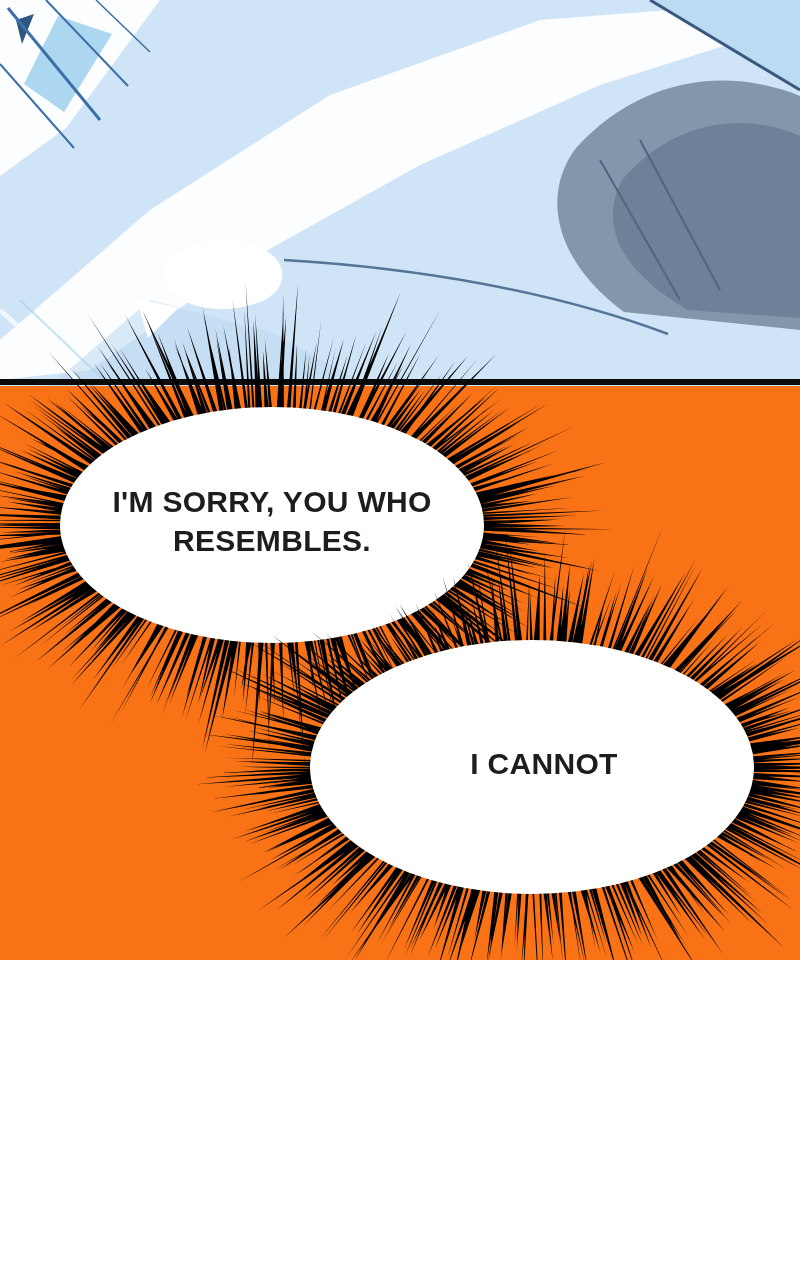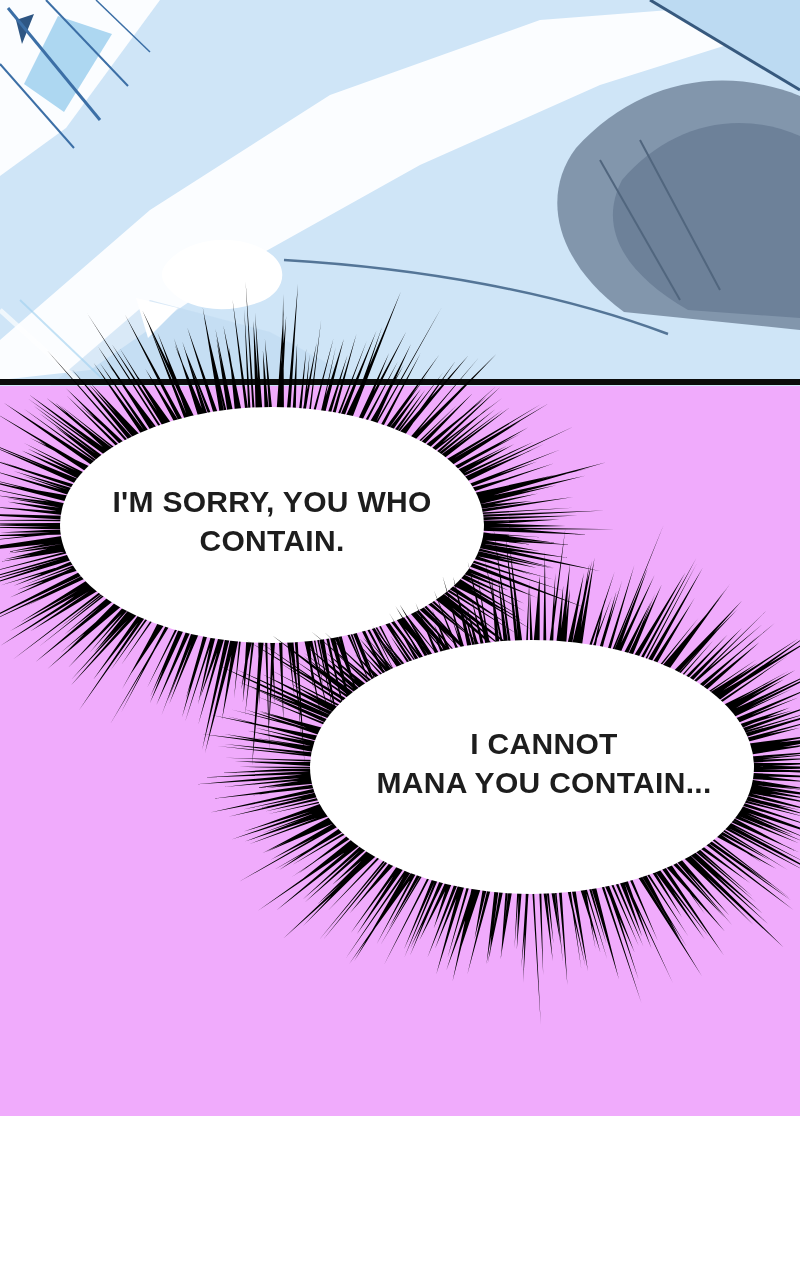--- a/index.html
+++ b/index.html
@@ -4,21 +4,21 @@
 <style>
   :root{
     --art-base:#cfe5f7; --art-white:#fbfdff; --art-wedge:#bcdaf2;
     --art-shadow:#8296ac; --art-shadow-dark:#6d8199; --art-line:#37597e;
     --art-streak:#3c6fa6; --art-cyan:#9fd0ef;
     --ink:#000000; --text:#1d1d1d; --bubble-fill:#ffffff;
   }
   *{margin:0;padding:0;box-sizing:border-box}
   html,body{background:#ffffff}
   body{font-family:"Liberation Sans",sans-serif}
-  .page{position:relative;width:800px;height:1116px;background:#f0abfc;overflow:hidden}
+  .page{position:relative;width:800px;height:960px;background:#f97316;overflow:hidden}
   .artwork{position:absolute;left:0;top:0;width:800px;height:386px}
   .artwork svg{display:block}
   .panel-border{position:absolute;left:0;top:379px;width:800px;height:6px;background:#0b0b0b}
   .bubble{position:absolute;inset:0;pointer-events:none}
   .burst-svg{position:absolute;left:0;top:0;width:800px;height:1280px}
   .speech-text{position:absolute;transform:translate(-50%,-50%);text-align:center;
     font-weight:700;font-size:30px;line-height:39px;letter-spacing:.3px;color:var(--text)}
   .speech-text div{white-space:nowrap}
   .speech-text-1{left:272px;top:521px}
   .speech-text-2{left:544px;top:763px}
@@ -65,28 +65,27 @@
 
   <div class="panel-border"></div>
 
   <div class="bubble">
     <svg class="burst-svg" viewBox="0 0 800 1280">
         <path d="M468.0 528.0L565.7 525.9L468.0 522.5ZM467.9 530.2L588.1 534.7L468.0 524.9ZM467.9 529.5L614.5 529.2L467.9 526.9ZM467.4 533.6L541.2 537.2L467.5 531.7ZM467.3 534.9L556.5 543.1L467.7 530.0ZM466.6 538.1L530.7 544.4L467.0 534.4ZM466.3 539.4L571.0 544.9L466.9 534.6ZM465.8 541.3L540.1 551.2L466.5 536.7ZM464.5 545.2L600.8 571.3L465.4 540.6ZM464.6 545.1L569.3 557.9L465.3 540.8ZM463.5 547.4L554.7 567.9L464.1 544.5ZM462.0 550.9L553.9 568.5L462.8 547.5ZM461.1 553.0L536.9 568.1L462.4 548.1ZM460.1 554.6L533.1 575.2L461.2 550.7ZM459.5 555.3L554.5 579.7L460.1 553.2ZM457.8 558.1L564.3 590.9L458.7 555.4ZM456.8 559.6L537.4 589.1L457.6 557.2ZM455.6 561.6L586.0 607.9L457.1 557.7ZM452.8 565.1L532.8 595.8L454.1 562.0ZM451.9 566.0L538.5 598.3L452.9 563.7ZM449.8 568.9L508.8 590.6L451.8 564.6ZM448.0 570.7L524.5 603.8L449.6 567.4ZM447.5 571.1L526.0 611.9L448.7 568.5ZM444.5 574.4L516.4 614.1L446.5 570.5ZM443.2 575.3L523.4 621.6L444.6 572.8ZM441.6 576.8L532.1 629.9L443.2 574.0ZM439.5 579.1L520.2 618.6L442.3 574.3ZM436.7 581.4L508.0 624.2L439.5 577.0ZM433.9 583.0L517.1 634.0L435.4 580.8ZM431.9 584.7L502.0 635.0L434.0 581.7ZM427.7 588.0L530.0 660.9L430.9 583.7ZM427.4 587.9L523.5 664.5L429.5 585.0ZM424.5 590.0L526.3 673.7L427.7 586.0ZM423.4 590.2L493.0 643.2L424.6 588.6ZM420.7 592.0L489.6 653.5L422.4 589.9ZM416.1 594.9L473.6 639.4L418.9 591.8ZM413.5 596.1L483.1 667.1L415.3 594.1ZM410.3 597.8L463.7 653.5L412.5 595.6ZM408.0 599.3L503.3 684.5L411.6 595.8ZM405.4 600.3L475.0 673.4L408.0 597.9ZM400.9 602.7L496.6 704.1L405.0 599.0ZM400.7 602.3L465.5 676.8L402.5 600.7ZM395.8 604.4L453.7 675.0L397.3 603.1ZM390.3 607.1L441.3 667.4L394.2 604.0ZM388.3 607.5L429.7 668.2L390.7 605.7ZM386.9 608.3L446.3 675.2L390.7 605.5ZM381.4 610.1L458.5 707.2L384.2 608.2ZM378.1 611.1L444.5 702.4L380.3 609.7ZM377.2 611.5L437.1 703.5L379.7 609.8ZM371.9 613.0L405.8 675.7L373.8 611.9ZM367.0 614.5L403.5 671.5L368.8 613.4ZM364.8 615.1L401.8 686.0L366.4 614.2ZM363.1 615.7L402.4 675.3L366.3 614.0ZM360.0 616.4L429.7 743.9L362.1 615.3ZM355.0 617.8L402.5 711.4L358.4 616.2ZM348.5 619.1L398.2 735.3L350.7 618.2ZM347.2 619.5L389.6 723.4L350.6 618.1ZM345.1 619.8L377.4 705.2L347.0 619.1ZM340.8 620.8L371.7 687.6L343.4 619.8ZM334.0 622.1L360.4 707.8L337.6 620.8ZM328.9 622.9L367.4 720.2L332.9 621.6ZM325.9 623.5L358.5 736.5L331.2 621.9ZM322.7 623.7L353.0 750.9L325.6 622.9ZM316.1 624.7L338.5 728.0L321.4 623.4ZM313.7 624.8L337.3 729.1L315.6 624.3ZM310.8 625.1L323.7 689.2L312.7 624.7ZM304.1 625.8L313.3 688.8L309.0 625.0ZM305.0 625.7L328.7 714.3L308.7 625.0ZM301.1 626.0L322.6 723.3L304.5 625.5ZM293.6 626.5L304.6 764.9L296.8 626.1ZM289.8 626.6L302.0 742.6L292.1 626.4ZM286.6 626.8L302.3 726.8L289.4 626.5ZM285.2 626.8L294.5 698.0L288.2 626.6ZM278.1 627.0L283.5 721.9L282.1 626.8ZM272.1 627.0L268.7 730.6L276.1 627.0ZM269.0 627.0L275.1 704.6L272.6 627.0ZM264.5 626.9L269.5 752.5L267.0 627.0ZM260.2 626.8L252.1 765.7L265.0 627.0ZM258.0 626.7L259.3 705.3L262.3 626.9ZM253.3 626.5L245.0 716.1L256.0 626.7ZM249.9 626.2L241.3 689.4L255.2 626.8ZM247.0 626.0L242.8 702.7L251.7 626.6ZM240.4 625.6L234.0 699.0L242.6 625.9ZM235.7 625.0L221.9 720.1L241.2 626.0ZM233.8 624.8L204.9 753.3L239.2 625.8ZM228.1 624.2L202.1 749.9L233.0 625.2ZM224.7 623.8L198.1 725.1L228.4 624.7ZM222.7 623.4L200.1 698.0L227.6 624.6ZM214.9 622.3L198.0 704.6L219.0 623.5ZM215.2 622.5L185.1 721.8L217.7 623.2ZM207.1 620.9L182.0 717.3L211.5 622.4ZM207.6 621.0L185.7 699.0L211.8 622.4ZM200.3 619.6L169.2 704.0L204.2 621.1ZM198.1 619.2L167.5 700.9L201.1 620.4ZM196.5 618.9L161.4 715.4L198.7 619.8ZM191.7 617.6L156.4 705.0L196.3 619.6ZM184.4 615.7L149.7 703.6L189.3 618.1ZM184.4 615.8L150.2 696.7L188.0 617.6ZM181.9 615.3L147.3 687.4L184.0 616.4ZM174.7 613.3L109.8 724.8L176.5 614.3ZM172.6 612.6L120.9 712.7L174.6 613.8ZM167.7 610.7L128.1 677.9L172.0 613.4ZM165.2 610.2L121.8 689.4L167.4 611.6ZM164.4 610.0L134.7 668.1L166.0 611.0ZM159.1 608.1L121.3 664.8L160.7 609.2ZM154.3 606.2L110.2 670.8L156.1 607.6ZM150.2 604.4L78.6 710.8L152.9 606.5ZM146.9 602.7L93.1 679.8L151.0 606.1ZM143.7 601.5L70.8 685.4L146.9 604.2ZM141.5 600.6L71.0 680.0L143.9 602.7ZM137.7 598.4L94.1 652.5L141.8 602.2ZM135.2 597.6L89.7 652.6L137.4 599.6ZM133.1 596.2L68.3 667.4L136.2 599.3ZM129.1 594.1L47.4 668.9L132.1 597.2ZM128.1 593.7L60.3 653.1L130.4 596.1ZM125.4 591.9L62.9 655.2L128.5 595.3ZM120.8 589.0L35.5 661.9L123.9 592.7ZM120.6 589.2L38.7 659.3L122.8 591.8ZM118.9 588.1L64.7 634.2L120.9 590.6ZM114.8 585.6L39.1 646.6L115.9 587.1ZM113.1 584.4L59.0 627.9L114.3 586.0ZM111.4 583.0L12.6 659.8L112.7 584.9ZM107.0 578.9L30.0 631.4L110.0 583.5ZM104.3 577.0L-3.9 648.5L106.5 580.5ZM102.7 575.5L9.7 631.3L105.0 579.4ZM102.6 575.6L49.2 614.5L104.3 578.5ZM99.5 572.4L20.3 622.2L102.1 577.0ZM96.8 570.2L24.5 606.8L98.0 572.5ZM95.9 569.0L-16.5 624.6L97.7 572.5ZM93.8 566.8L-10.1 618.4L95.0 569.5ZM92.6 565.3L-44.5 635.6L93.9 568.4ZM89.9 561.8L16.9 589.9L91.7 566.0ZM88.6 560.1L9.9 597.6L90.1 563.9ZM88.0 559.6L25.3 584.4L88.8 561.8ZM86.8 557.7L-1.7 586.1L87.8 560.5ZM85.4 555.2L13.2 586.0L86.8 559.5ZM83.7 552.4L-29.1 590.2L84.8 556.1ZM83.4 552.1L-28.2 585.6L84.3 555.1ZM82.5 550.4L-43.9 587.0L83.1 552.7ZM81.0 547.4L-16.8 573.8L81.6 549.8ZM79.9 544.1L0.7 561.7L81.0 549.1ZM78.8 541.1L3.8 559.5L79.8 546.3ZM78.7 541.1L8.5 553.3L79.4 544.9ZM77.7 537.3L7.2 551.9L78.3 541.6ZM77.3 535.9L-54.3 554.3L78.0 540.7ZM76.9 533.7L-40.6 551.3L77.5 538.9ZM76.4 531.2L-45.5 537.1L76.7 534.3ZM76.3 529.9L-14.3 540.8L76.4 532.3ZM76.2 528.3L-2.1 532.5L76.4 532.6ZM76.0 525.2L-18.3 527.3L76.1 530.1ZM76.0 523.5L-8.7 525.2L76.0 527.7ZM76.0 522.7L-46.0 524.0L76.0 525.6ZM76.2 519.6L-25.8 520.0L76.1 521.6ZM76.4 517.8L-34.1 513.9L76.3 520.3ZM76.6 516.0L-26.5 513.7L76.4 519.0ZM77.2 512.4L-5.7 507.0L76.8 516.8ZM77.8 509.7L7.7 501.8L77.2 515.1ZM78.6 507.8L7.4 498.0L78.0 511.1ZM79.2 506.2L-22.4 485.8L78.9 508.1ZM79.5 504.9L-2.4 495.5L78.9 508.4ZM80.8 501.9L-55.5 470.5L80.1 505.0ZM81.4 500.7L-26.6 475.2L81.0 502.7ZM82.4 498.1L9.5 485.6L81.2 502.7ZM83.7 495.8L-6.9 470.7L82.7 499.4ZM84.4 494.8L23.5 475.9L83.6 497.5ZM85.9 492.3L13.5 471.0L84.9 495.4ZM87.5 490.2L-3.2 460.2L86.9 492.0ZM88.1 488.8L-20.2 455.8L86.8 492.4ZM90.6 485.4L-11.1 444.9L89.0 489.4ZM91.6 484.6L-25.0 437.2L90.7 486.8ZM94.2 480.9L21.6 450.6L92.1 485.7ZM95.6 479.6L27.5 448.4L93.8 483.4ZM96.7 478.8L23.4 442.7L95.7 480.9ZM100.3 474.7L38.4 440.4L97.9 479.2ZM100.9 474.5L-6.0 412.3L99.1 477.7ZM102.8 472.8L29.2 437.6L101.1 475.8ZM106.6 469.2L3.7 402.8L103.8 473.7ZM108.3 468.4L23.9 408.7L106.9 470.5ZM111.3 465.6L54.7 426.2L108.6 469.6ZM112.0 465.6L38.9 412.9L110.5 467.7ZM114.0 464.0L33.7 405.7L112.1 466.6ZM118.0 461.5L27.8 398.6L116.4 463.4ZM120.4 459.4L28.6 394.2L117.4 463.2ZM121.8 458.6L54.8 402.2L118.9 462.1ZM124.0 457.1L46.2 397.7L120.7 461.1ZM126.3 456.4L59.8 404.9L124.8 458.0ZM129.1 454.6L66.6 395.5L126.9 457.0ZM134.0 451.7L65.7 388.0L130.7 455.2ZM134.7 451.7L79.3 405.1L132.6 453.8ZM137.1 450.6L47.0 350.2L135.3 452.3ZM141.9 447.9L71.9 369.3L138.0 451.4ZM146.2 446.0L88.2 383.6L142.6 449.1ZM149.3 444.6L90.4 383.0L145.1 448.1ZM153.5 443.0L93.5 362.8L149.4 446.2ZM153.4 443.3L110.7 386.1L150.9 445.3ZM156.6 442.0L99.9 363.1L153.3 444.4ZM162.2 439.8L97.9 346.5L158.2 442.6ZM165.4 439.1L106.8 362.2L163.3 440.4ZM168.8 438.0L86.8 312.8L166.9 439.2ZM173.9 436.2L112.0 344.6L170.3 438.3ZM175.5 435.8L119.4 347.7L172.6 437.5ZM179.4 434.5L137.5 376.1L175.2 436.8ZM182.9 434.0L149.8 377.1L181.2 434.8ZM186.4 432.7L145.4 368.9L182.1 434.9ZM189.4 432.0L124.9 314.4L185.3 434.0ZM193.5 431.1L148.3 323.9L189.8 432.8ZM197.6 430.1L157.6 332.8L192.8 432.2ZM200.5 429.5L142.4 310.6L195.4 431.6ZM205.8 428.7L173.8 338.0L202.4 429.9ZM210.1 427.9L174.5 344.0L206.1 429.2ZM212.1 427.5L182.3 341.5L207.8 429.0ZM216.5 426.9L184.5 348.5L213.2 427.9ZM222.5 426.0L187.2 327.2L217.8 427.3ZM227.0 425.4L202.7 307.6L221.9 426.7ZM230.1 425.2L203.8 317.3L227.5 425.8ZM233.2 424.8L216.4 338.0L229.4 425.6ZM235.8 424.6L215.4 328.7L232.1 425.3ZM241.7 424.0L228.8 347.1L236.2 424.9ZM244.4 423.9L223.3 325.2L240.2 424.5ZM250.1 423.5L232.5 299.5L246.8 423.9ZM251.4 423.5L244.3 308.9L248.8 423.8ZM255.6 423.3L245.6 281.5L253.2 423.5ZM261.5 423.0L253.4 320.9L255.9 423.4ZM263.3 423.1L255.1 312.5L260.1 423.2ZM270.0 423.0L262.9 350.2L264.9 423.1ZM273.5 423.0L264.9 338.7L269.8 423.0ZM279.2 423.1L283.7 308.9L275.7 423.0ZM281.0 423.1L286.2 315.9L275.8 423.0ZM284.0 423.2L283.2 294.1L280.7 423.1ZM289.6 423.5L298.0 283.7L285.6 423.2ZM295.5 423.8L297.1 343.6L291.7 423.4ZM300.3 424.2L306.3 348.4L297.3 423.7ZM303.4 424.4L316.8 341.9L299.9 423.9ZM304.1 424.5L309.7 353.9L301.7 424.1ZM309.0 424.9L321.2 319.8L307.2 424.6ZM311.9 425.3L333.7 337.7L309.4 424.8ZM319.4 426.1L335.8 347.0L317.6 425.7ZM321.7 426.6L343.9 338.7L316.3 425.3ZM326.9 427.3L347.6 354.8L323.2 426.3ZM331.6 428.1L356.5 333.8L328.2 427.0ZM334.7 428.5L366.8 340.8L332.4 427.8ZM339.4 429.6L376.4 330.9L334.9 428.0ZM343.6 430.4L383.5 336.4L339.6 428.9ZM347.1 431.2L400.9 291.5L342.4 429.4ZM347.9 431.3L382.1 327.0L344.4 429.9ZM355.8 433.2L406.3 331.5L351.8 431.4ZM356.8 433.5L389.1 353.0L352.4 431.5ZM360.7 434.3L398.0 361.2L358.2 433.1ZM365.7 435.8L403.8 365.1L362.6 434.1ZM369.5 437.1L411.0 343.9L364.6 434.4ZM369.8 436.8L441.6 307.6L368.1 435.9ZM376.7 439.2L420.9 352.8L373.8 437.4ZM380.6 440.6L439.2 354.7L377.4 438.5ZM380.4 440.4L427.1 374.7L378.2 438.9ZM384.6 442.2L420.9 389.1L380.2 439.2ZM388.8 443.6L425.3 389.8L385.7 441.4ZM390.3 444.0L443.5 372.1L388.5 442.6ZM394.3 446.1L468.6 355.2L390.0 442.8ZM396.8 446.9L455.9 360.5L394.0 444.6ZM402.5 449.2L478.7 357.8L401.0 447.9ZM404.8 450.8L496.4 354.0L400.9 447.3ZM405.4 450.7L467.2 381.8L403.5 449.0ZM409.3 452.5L457.5 404.4L407.9 451.2ZM413.8 455.4L472.7 393.2L410.5 452.0ZM417.3 457.3L486.2 397.1L414.1 453.9ZM418.6 457.7L496.7 385.8L416.9 455.9ZM422.7 460.2L502.2 397.9L421.2 458.5ZM423.4 460.9L500.5 386.8L421.0 458.0ZM427.2 463.2L490.1 406.0L425.6 461.1ZM429.0 464.6L495.6 408.9L426.9 461.9ZM430.6 465.5L502.7 409.8L429.0 463.5ZM432.6 467.3L511.7 406.0L430.5 464.3ZM435.6 469.5L541.1 404.1L433.7 466.7ZM438.0 471.5L548.9 403.2L436.1 468.5ZM439.8 473.1L521.0 420.8L437.6 469.6ZM443.1 475.9L520.7 433.7L441.6 473.3ZM443.8 476.8L528.5 427.2L441.6 472.9ZM446.1 478.7L507.0 445.8L444.7 476.1ZM448.6 481.9L514.3 444.1L446.2 477.0ZM450.1 483.1L533.8 441.8L448.6 480.0ZM452.0 485.1L574.3 426.2L451.1 483.0ZM452.4 485.8L532.7 449.7L451.3 483.1ZM454.1 487.7L544.5 443.8L453.1 485.5ZM456.7 491.4L560.5 449.4L455.7 488.9ZM457.1 492.2L537.2 461.5L455.8 488.8ZM458.9 495.2L527.3 472.8L457.7 491.4ZM459.8 496.6L554.3 463.2L458.8 493.4ZM461.6 500.3L555.8 474.7L460.4 495.9ZM461.6 499.8L589.9 468.0L460.8 497.0ZM463.3 504.0L606.3 462.3L462.1 498.8ZM464.5 507.2L585.0 475.7L463.4 501.7ZM464.9 508.1L556.3 485.3L464.1 503.6ZM465.9 511.3L531.6 500.9L465.2 506.5ZM465.9 511.0L538.1 493.4L465.3 507.1ZM466.8 514.6L573.3 496.9L466.4 511.0ZM467.0 515.1L572.9 507.8L466.8 513.3ZM467.4 517.8L604.6 510.6L467.2 515.1ZM467.8 520.9L577.6 515.6L467.6 517.6ZM467.9 522.5L542.3 520.5L467.8 520.5ZM468.0 526.0L559.5 519.5L467.9 520.9Z" fill="var(--ink)"></path>
         <ellipse cx="272" cy="525" rx="212" ry="118" fill="var(--bubble-fill)"></ellipse>
       </svg>
     <div class="speech-text speech-text-1">
       <div>I'M SORRY, YOU WHO</div>
-      <div>CONTAIN.</div>
+      <div>RESEMBLES.</div>
     </div>
   </div>
 
   <div class="bubble">
     <svg class="burst-svg" viewBox="0 0 800 1280">
         <path d="M738.0 770.3L837.4 767.7L738.0 764.7ZM738.0 769.6L854.2 774.9L738.0 767.5ZM737.9 771.9L880.9 772.1L737.9 768.9ZM737.5 776.0L850.9 778.1L737.7 772.2ZM737.2 778.4L812.3 782.2L737.6 773.0ZM736.8 779.3L816.2 790.1L737.0 777.3ZM736.3 782.6L815.4 790.0L736.9 777.5ZM735.9 783.5L806.4 790.0L736.3 780.8ZM735.2 786.4L868.0 803.2L735.9 782.0ZM734.3 789.2L813.9 799.5L735.3 783.7ZM733.7 790.6L831.4 807.2L734.5 786.3ZM732.8 792.8L831.2 815.1L733.7 788.7ZM731.1 796.7L810.9 816.0L732.4 791.6ZM730.9 796.5L801.5 810.3L731.7 793.5ZM729.6 799.0L805.7 817.1L730.4 796.3ZM728.2 801.6L819.4 828.5L729.3 798.0ZM725.9 805.7L842.5 843.0L727.6 800.8ZM725.2 806.1L813.1 840.8L726.2 803.5ZM722.8 810.0L793.1 835.2L724.9 804.9ZM722.6 809.8L810.7 844.6L723.8 806.8ZM720.5 812.6L798.9 843.2L722.2 808.8ZM719.6 813.4L794.9 851.1L720.7 810.9ZM717.3 816.1L803.6 854.4L718.5 813.5ZM715.8 817.6L808.3 863.9L716.8 815.5ZM713.5 820.5L836.8 883.5L715.6 816.4ZM711.5 822.1L807.2 872.1L713.0 819.4ZM709.9 823.4L787.7 869.9L711.1 821.4ZM706.4 826.8L770.1 860.5L708.5 823.5ZM706.0 826.8L762.6 863.3L707.2 825.0ZM703.2 829.5L776.6 869.1L705.5 826.1ZM700.5 831.2L789.9 898.2L701.6 829.6ZM696.7 834.2L774.8 886.7L698.3 832.1ZM696.3 834.6L791.3 900.5L698.2 831.9ZM694.1 836.1L793.5 910.1L696.1 833.6ZM688.1 840.1L749.7 882.7L690.8 837.0ZM686.3 841.0L752.5 896.6L687.9 839.1ZM684.3 842.2L755.7 902.0L686.1 840.2ZM679.8 845.1L762.8 913.8L683.2 841.6ZM679.3 845.2L767.8 923.8L681.8 842.6ZM675.2 847.7L783.7 947.5L678.9 844.0ZM673.7 848.2L753.6 924.9L676.4 845.5ZM668.0 851.1L729.4 915.4L671.5 848.0ZM667.4 851.0L732.4 925.4L669.3 849.4ZM662.4 853.6L724.5 917.3L665.7 850.8ZM661.2 853.8L705.0 914.3L663.0 852.4ZM656.3 856.3L725.1 931.8L660.4 853.1ZM653.5 857.2L723.8 955.2L657.0 854.6ZM648.0 859.2L708.5 936.7L650.7 857.3ZM646.6 859.9L704.9 939.4L650.5 857.2ZM644.2 860.6L682.1 917.6L647.5 858.4ZM638.6 862.3L688.4 936.6L640.7 861.0ZM634.4 864.0L681.0 941.2L639.2 861.2ZM633.8 863.8L686.6 946.6L636.1 862.5ZM630.1 865.0L702.1 976.6L633.6 863.1ZM623.7 866.7L657.8 940.7L626.4 865.3ZM618.4 868.2L651.7 949.1L622.5 866.3ZM617.7 868.1L673.2 983.7L619.6 867.3ZM614.2 869.3L642.1 936.4L619.3 867.0ZM609.5 870.1L643.4 946.5L612.3 868.9ZM605.0 871.0L638.8 946.0L607.3 870.1ZM601.1 871.8L638.5 979.2L604.3 870.7ZM598.9 872.4L634.6 952.5L603.3 870.8ZM596.8 872.6L641.5 1003.2L599.3 871.7ZM587.2 874.3L618.9 979.3L592.4 872.8ZM584.5 874.5L606.5 944.0L587.2 873.8ZM581.2 874.9L595.6 949.3L583.4 874.4ZM580.7 875.0L607.1 959.0L582.5 874.5ZM576.0 875.7L600.5 953.1L580.0 874.7ZM569.0 876.4L588.0 971.3L573.3 875.6ZM567.0 876.5L581.2 968.2L568.8 876.1ZM564.2 876.7L585.3 965.9L566.8 876.3ZM557.6 877.2L567.4 985.3L560.8 876.8ZM553.2 877.5L563.0 963.5L555.1 877.3ZM548.8 877.7L560.4 943.0L553.0 877.3ZM544.8 877.8L553.5 943.8L547.5 877.6ZM541.5 877.9L552.8 961.2L545.3 877.7ZM538.6 878.0L543.2 975.3L541.0 877.9ZM531.5 878.0L540.8 1025.3L533.4 878.0ZM527.0 878.0L521.3 968.2L530.1 878.0ZM526.2 877.9L523.2 983.1L529.3 878.0ZM519.0 877.7L516.8 949.8L522.8 877.9ZM517.9 877.7L514.5 948.1L519.8 877.8ZM509.8 877.3L500.5 959.4L514.4 877.7ZM506.6 877.1L500.9 958.8L509.3 877.4ZM501.8 876.7L487.8 962.9L506.0 877.3ZM496.0 876.1L486.5 964.2L500.8 876.9ZM495.7 876.1L489.7 956.2L500.4 876.9ZM490.7 875.6L467.3 974.6L494.4 876.3ZM485.1 874.8L474.5 939.3L490.0 875.9ZM480.1 874.1L457.8 957.4L485.1 875.4ZM476.9 873.7L446.3 970.5L481.9 875.0ZM474.7 873.3L452.5 981.6L479.8 874.7ZM470.6 872.8L447.5 958.1L473.3 873.6ZM463.6 871.3L436.2 974.4L468.6 873.0ZM463.2 871.3L434.9 949.1L467.3 872.7ZM459.3 870.6L427.4 957.7L462.8 871.9ZM452.0 868.8L433.7 928.4L456.9 870.8ZM451.3 868.7L419.3 940.6L455.9 870.6ZM446.5 867.6L410.2 948.5L449.9 869.2ZM445.1 867.3L410.0 955.5L448.2 868.7ZM440.8 866.3L404.1 957.9L443.2 867.4ZM437.7 865.3L404.0 949.3L441.3 867.1ZM434.1 864.4L384.1 964.8L436.1 865.5ZM428.1 862.6L380.3 945.2L429.7 863.6ZM424.3 861.2L388.6 928.7L427.7 863.2ZM420.4 859.9L376.4 944.5L422.8 861.5ZM419.9 859.7L349.2 963.9L423.2 861.7ZM414.3 857.4L354.1 961.2L418.5 860.3ZM413.5 857.5L345.2 959.3L415.5 858.9ZM407.0 854.5L356.8 934.3L411.4 857.7ZM405.4 854.1L350.6 933.3L408.3 856.3ZM400.1 851.6L360.1 901.2L403.8 854.6ZM399.0 851.1L349.8 913.3L402.5 854.0ZM395.2 849.6L322.9 940.0L396.9 851.2ZM393.1 848.7L319.0 940.1L394.7 850.1ZM388.3 846.1L327.9 910.7L389.9 847.7ZM383.6 843.2L283.3 938.5L386.9 846.6ZM381.8 842.3L303.5 925.5L384.8 845.4ZM381.0 841.6L317.2 904.4L384.7 845.5ZM378.2 839.9L332.0 885.0L381.9 844.0ZM373.9 837.4L304.7 902.6L376.6 840.6ZM371.4 835.8L302.4 899.8L373.8 838.8ZM367.6 833.0L276.3 910.4L370.6 836.9ZM367.1 832.8L258.3 910.5L369.4 835.8ZM363.4 830.0L292.5 887.1L365.9 833.4ZM361.5 829.0L291.4 877.2L362.6 830.5ZM359.1 826.7L297.9 874.0L360.8 829.4ZM356.6 824.7L292.1 865.0L358.0 826.9ZM354.4 822.8L292.0 861.1L355.6 824.8ZM354.1 822.5L274.3 869.8L355.3 824.5ZM351.8 819.8L279.2 869.9L354.2 824.1ZM349.1 817.6L238.6 882.0L350.2 819.7ZM347.5 815.3L271.1 859.5L349.9 820.0ZM345.2 812.7L266.1 852.1L347.4 817.4ZM342.8 809.9L262.3 853.3L344.8 814.3ZM341.3 808.4L249.1 844.2L342.6 811.3ZM339.3 805.1L244.8 841.6L341.1 809.9ZM338.2 804.0L262.6 832.9L339.3 806.8ZM337.0 802.0L231.4 839.6L338.2 805.5ZM335.3 798.9L243.8 831.6L336.7 803.4ZM334.8 798.6L268.5 822.7L335.4 800.7ZM334.4 797.9L268.5 813.9L335.0 799.8ZM332.5 793.9L265.1 811.5L333.3 797.0ZM331.4 791.5L260.4 808.0L332.1 794.6ZM331.0 790.5L228.3 816.8L331.9 794.1ZM330.4 789.1L242.8 809.5L331.0 792.0ZM329.1 785.3L210.1 812.5L329.9 789.5ZM328.3 782.6L212.6 798.8L328.9 786.7ZM328.0 781.8L252.1 795.5L328.4 784.5ZM327.4 779.1L265.6 788.1L327.8 782.6ZM326.9 776.2L255.6 788.1L327.4 781.3ZM326.7 775.6L223.8 786.9L327.0 778.5ZM326.3 772.2L196.5 784.3L326.6 776.8ZM326.1 769.9L202.7 777.4L326.3 773.7ZM326.0 766.5L219.6 772.9L326.0 770.5ZM326.0 766.7L239.4 766.8L326.0 769.1ZM326.1 762.5L234.9 761.3L326.0 767.0ZM326.2 761.9L260.6 761.7L326.1 764.1ZM326.3 760.3L224.4 757.7L326.2 762.2ZM326.9 756.1L217.1 746.1L326.7 758.3ZM327.3 753.7L224.5 744.0L327.0 756.7ZM328.0 750.2L224.5 733.9L327.4 755.0ZM328.6 748.8L201.7 734.0L328.1 752.0ZM328.6 748.8L250.3 737.2L328.3 751.1ZM329.6 745.1L247.6 730.8L328.7 750.4ZM330.0 744.5L254.4 727.6L329.5 747.3ZM331.1 741.9L227.2 716.3L330.5 744.6ZM332.5 738.6L210.4 714.8L331.6 742.0ZM333.6 736.2L244.7 709.3L332.7 739.8ZM334.7 734.4L231.2 709.4L333.9 737.2ZM335.7 732.1L260.0 711.9L334.2 737.1ZM336.4 731.4L257.8 710.4L335.5 734.4ZM338.6 728.2L257.4 696.5L337.8 730.4ZM340.7 724.8L268.9 696.5L339.1 729.1ZM340.8 725.0L249.1 686.5L339.8 727.6ZM343.8 720.9L217.5 664.9L342.1 724.8ZM344.4 720.1L238.7 682.0L342.6 724.2ZM346.3 718.1L236.2 669.2L344.5 721.8ZM349.4 714.4L263.0 674.5L346.9 719.4ZM350.6 713.3L291.4 684.0L348.1 718.1ZM353.1 711.5L269.7 669.5L352.0 713.5ZM355.1 709.6L278.1 661.5L353.7 712.0ZM357.1 708.0L256.8 640.1L356.0 709.7ZM359.0 706.1L245.6 639.6L357.1 709.1ZM361.4 704.2L292.1 658.5L359.8 706.6ZM364.5 701.4L272.4 635.4L361.4 705.8ZM365.2 701.1L302.9 655.5L363.1 704.1ZM368.0 699.3L303.8 652.7L366.3 701.6ZM370.3 697.3L304.6 644.4L367.3 701.2ZM374.8 694.3L326.3 657.9L371.3 698.6ZM377.0 693.0L326.0 652.6L373.8 696.8ZM380.3 691.4L328.7 646.6L378.4 693.5ZM383.4 689.7L310.7 630.9L381.6 691.6ZM385.7 688.4L324.0 631.7L383.8 690.3ZM389.7 685.9L355.0 654.3L385.9 689.6ZM392.9 684.7L360.6 651.9L390.9 686.5ZM396.0 683.1L358.2 643.7L393.2 685.5ZM399.4 681.3L359.5 638.5L395.8 684.4ZM401.4 680.6L362.8 637.2L398.6 682.9ZM402.9 680.2L365.8 636.3L401.2 681.5ZM408.5 677.8L380.1 643.0L406.1 679.6ZM411.4 676.3L379.9 638.4L407.1 679.5ZM414.4 675.4L372.4 625.8L411.8 677.3ZM418.2 674.0L390.1 635.3L415.5 675.9ZM420.8 673.2L388.4 625.7L418.7 674.6ZM427.0 670.9L400.9 632.8L422.7 673.5ZM425.9 671.6L389.1 613.0L424.2 672.7ZM431.2 669.6L406.3 631.4L427.0 672.1ZM436.4 668.2L395.3 605.9L432.9 670.1ZM440.6 667.0L399.5 604.2L436.1 669.3ZM443.9 666.3L415.5 603.0L440.6 667.9ZM445.6 665.9L426.2 629.3L442.2 667.5ZM450.2 664.7L431.3 627.7L446.1 666.5ZM453.6 663.9L434.2 624.8L448.9 665.9ZM456.3 663.4L431.9 608.9L452.5 665.0ZM463.9 662.0L433.8 590.2L461.1 663.0ZM467.7 661.4L450.7 614.6L465.3 662.2ZM468.5 661.2L442.5 575.8L465.5 662.2ZM475.4 659.9L453.2 576.8L470.4 661.4ZM479.4 659.5L463.2 607.5L475.8 660.4ZM482.7 658.9L466.6 606.1L478.1 660.1ZM487.6 658.4L471.3 597.1L483.6 659.3ZM492.4 657.9L477.5 575.2L489.6 658.5ZM492.7 657.8L467.7 561.5L488.6 658.7ZM498.9 657.4L491.2 578.6L496.6 657.7ZM501.0 657.1L491.5 574.6L497.5 657.7ZM506.0 656.8L484.3 556.7L503.5 657.1ZM510.1 656.5L498.2 577.2L504.9 657.1ZM512.9 656.4L493.1 525.6L510.2 656.7ZM520.1 656.1L505.2 533.5L516.5 656.4ZM524.1 656.0L509.8 546.1L519.5 656.2ZM527.5 656.0L529.3 580.3L525.4 656.1ZM533.4 656.0L529.6 585.3L530.1 656.0ZM538.0 656.1L539.4 577.4L532.4 656.0ZM539.6 656.1L539.8 574.4L535.2 656.0ZM546.5 656.3L544.8 551.0L543.1 656.1ZM550.1 656.5L565.4 528.0L547.4 656.3ZM552.8 656.6L555.4 573.1L549.4 656.3ZM559.8 657.2L563.3 585.5L554.6 656.5ZM562.9 657.4L570.1 562.8L557.4 656.7ZM565.3 657.6L570.0 588.6L560.4 656.9ZM569.7 658.1L584.0 572.8L564.3 657.2ZM574.4 658.6L592.0 561.0L568.9 657.5ZM576.8 658.9L589.4 563.7L572.0 657.9ZM580.0 659.3L594.6 557.6L575.0 658.2ZM586.9 660.2L614.8 571.2L584.3 659.5ZM589.4 660.5L612.1 596.1L587.4 660.0ZM592.8 661.1L605.0 597.9L590.0 660.3ZM598.1 662.0L622.2 580.5L596.0 661.3ZM599.1 662.3L616.5 591.1L595.4 661.1ZM606.4 663.8L634.4 564.9L603.4 662.6ZM608.4 664.1L663.6 524.9L606.7 663.4ZM613.2 665.4L648.0 567.3L608.6 663.5ZM614.8 665.7L654.6 575.1L610.8 664.1ZM621.8 667.6L651.0 601.8L617.3 665.5ZM625.2 668.2L655.3 593.0L623.3 667.3ZM626.9 669.0L661.9 584.3L622.2 666.7ZM631.2 670.3L685.4 572.4L626.5 667.8ZM636.2 671.6L696.4 558.1L633.7 670.1ZM639.8 672.6L696.9 563.2L638.2 671.7ZM644.6 674.6L702.9 567.6L640.6 672.1ZM646.7 675.1L690.5 604.4L644.9 673.9ZM649.4 676.2L695.0 597.2L647.0 674.5ZM652.3 677.1L698.5 617.9L650.7 676.0ZM656.6 679.2L719.4 599.2L652.9 676.5ZM660.2 680.7L725.5 589.4L657.2 678.3ZM660.9 680.7L730.6 583.3L659.2 679.3ZM668.2 684.5L742.2 600.6L664.0 680.9ZM667.8 684.1L737.7 608.9L664.9 681.6ZM670.2 685.0L725.7 621.2L668.8 683.7ZM673.7 686.7L713.7 639.9L672.4 685.5ZM678.0 689.3L727.5 634.7L675.4 686.7ZM682.1 691.8L742.0 628.0L678.8 688.4ZM683.8 692.4L762.4 624.2L682.0 690.5ZM684.6 692.8L766.6 610.4L683.2 691.3ZM689.5 695.9L775.2 622.8L687.8 693.9ZM691.4 697.1L758.1 635.9L689.9 695.3ZM695.1 700.2L759.7 642.0L691.8 696.0ZM697.2 701.1L756.8 659.2L696.1 699.5ZM700.5 704.1L757.4 663.1L697.6 700.1ZM701.8 704.9L798.9 638.3L699.5 701.6ZM704.4 707.2L823.7 631.7L701.5 702.9ZM706.9 709.3L812.0 632.1L704.2 705.1ZM709.4 711.1L788.2 655.6L708.0 708.8ZM711.6 713.0L774.5 679.5L710.5 711.2ZM712.5 713.9L788.8 670.9L711.6 712.3ZM715.2 717.2L795.5 670.0L712.7 712.7ZM717.2 719.5L784.1 679.2L714.7 714.6ZM718.6 720.9L820.5 669.0L716.8 717.1ZM720.3 722.7L847.1 659.2L718.8 719.4ZM721.0 723.3L794.0 688.1L720.2 721.3ZM723.9 727.4L828.8 680.1L722.4 723.8ZM724.7 728.4L799.1 697.3L723.5 725.4ZM726.8 731.7L793.0 710.2L725.7 728.4ZM727.9 733.9L790.0 707.4L726.2 728.7ZM729.6 736.6L831.0 699.0L728.5 732.7ZM730.3 737.4L817.9 710.2L729.6 735.1ZM731.6 740.4L871.0 698.3L730.8 737.0ZM732.2 741.6L835.6 707.9L731.3 738.0ZM733.3 744.0L836.7 714.5L732.7 741.4ZM733.8 745.5L802.2 727.2L732.8 741.3ZM735.4 750.6L827.6 733.3L734.5 745.4ZM735.6 751.2L824.5 738.0L734.9 746.6ZM736.4 753.9L816.5 744.0L736.1 751.3ZM736.6 755.3L866.1 732.1L736.0 750.5ZM737.0 756.8L840.6 740.1L736.6 753.4ZM737.6 760.4L845.5 749.3L737.3 757.4ZM737.8 762.1L830.2 752.5L737.6 759.8ZM737.9 763.8L821.0 757.9L737.7 760.2ZM738.0 767.6L835.4 762.9L737.9 763.0Z" fill="var(--ink)"></path>
         <ellipse cx="532" cy="767" rx="222" ry="127" fill="var(--bubble-fill)"></ellipse>
       </svg>
     <div class="speech-text speech-text-2">
       <div>I CANNOT</div>
-      <div>MANA YOU CONTAIN...</div>
     </div>
   </div>
 
 </div>
 
 </body></html>

